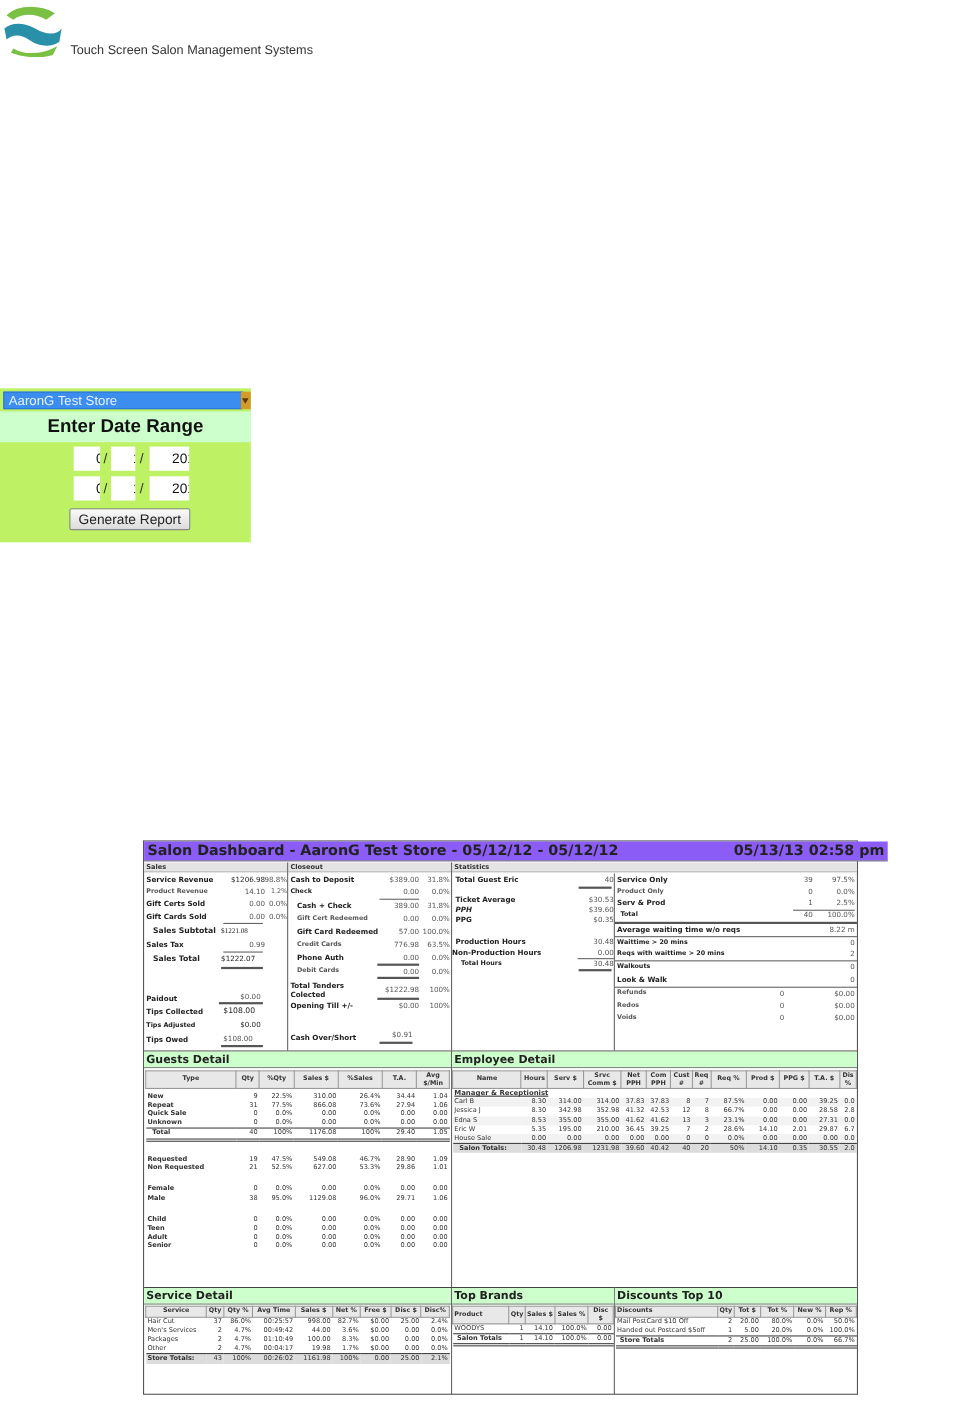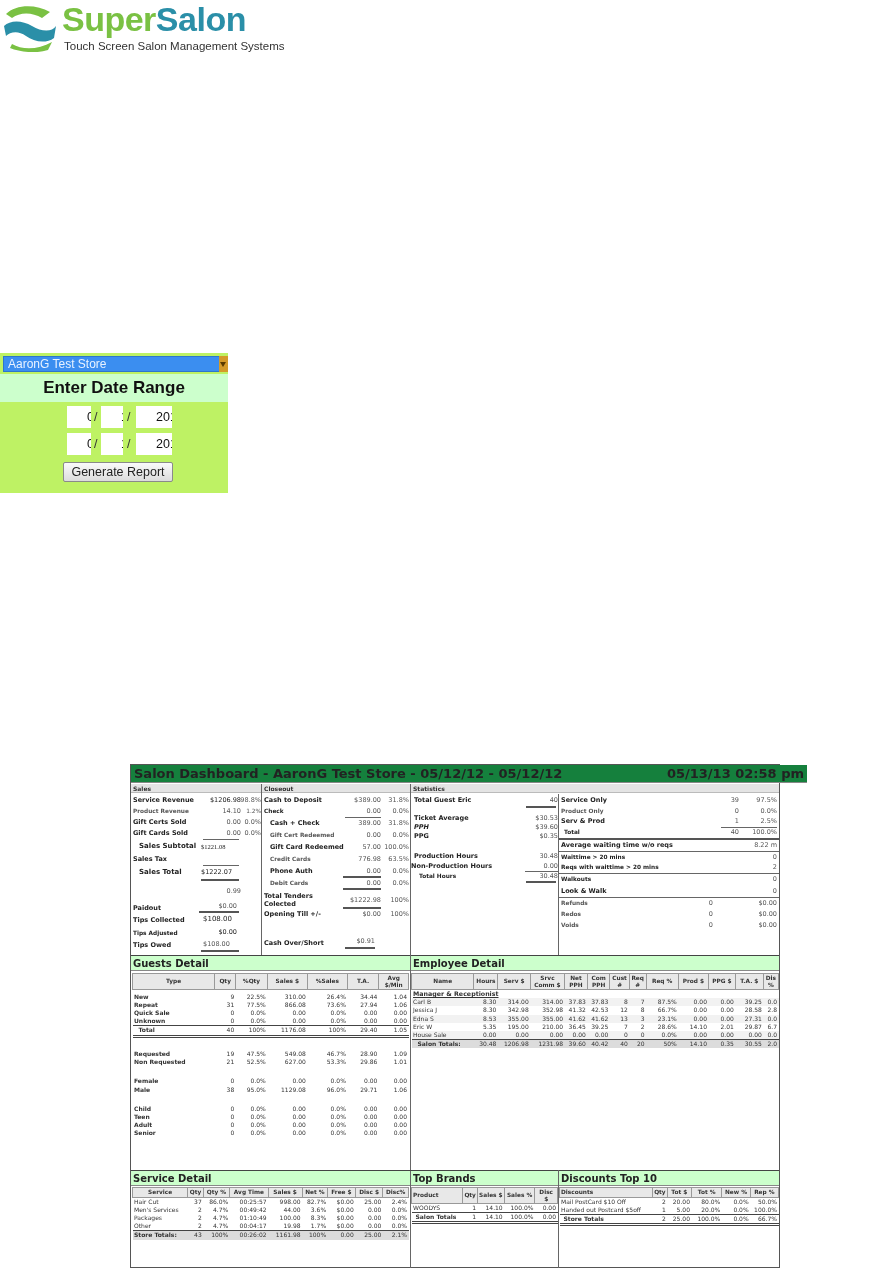--- a/index.html
+++ b/index.html
@@ -27,21 +27,21 @@
   .dfield.mm { left: 0; width: 24px; }
   .dfield.dd { left: 34px; width: 22px; }
   .dfield.yy { left: 69px; width: 36px; }
   .dsep { position: absolute; top: 0; color: #333; }
   .dsep.s1 { left: 27px; }
   .dsep.s2 { left: 60px; }
   .gen-btn { position: absolute; left: 63px; top: 109px; width: 110px; height: 20px; background: linear-gradient(#fafafa, #dcdcdc); border: 1px solid #8a8a8a; border-radius: 2px; font-family: "Liberation Sans", sans-serif; font-size: 12.5px; color: #222; text-align: center; line-height: 18px; }
 
   
   .dash { position: absolute; left: 130px; top: 764px; width: 650px; height: 504px; border: 1px solid #555; background: #fff; font-family: "DejaVu Sans", sans-serif; color: #222; }
-  .dash-head { position: absolute; left: 0; top: 0; width: 676px; height: 18px; background: #15803d; border-bottom: 1px solid #888; }
+  .dash-head { position: absolute; left: 0; top: 0; width: 676px; height: 18px; background: #8b5cf6; border-bottom: 1px solid #888; }
   .dash-title { position: absolute; left: 3px; top: 0; font-weight: bold; font-size: 13px; line-height: 18px; }
   .dash-time { position: absolute; right: 3px; top: 0; font-weight: bold; font-size: 13px; line-height: 18px; }
 
   .sec-label { position: absolute; height: 9px; background: #e4e4e4; border-bottom: 1px solid #bbb; font-size: 6px; font-weight: bold; line-height: 9px; padding-left: 2px; color: #333; }
   .vline { position: absolute; width: 1px; background: #666; }
   .hline { position: absolute; height: 1px; background: #666; }
   .uline { position: absolute; height: 2px; background: #555; }
 
   .t { position: absolute; font-size: 6.5px; line-height: 9px; white-space: nowrap; }
   .t.b { font-weight: bold; }
@@ -62,21 +62,20 @@
 </style>
 </head>
 <body>
 
 <div class="logo">
   <svg class="logo-mark" viewBox="0 0 56 48">
     <path d="M4 10 C14 0, 34 0, 48 8 L40 14 C30 8, 18 8, 10 14 Z" fill="#7ac143"></path>
     <path d="M2 22 C8 16, 20 16, 30 22 C40 28, 50 28, 54 22 L52 34 C44 40, 32 38, 24 32 C16 26, 8 28, 4 32 Z" fill="#2a8fa8"></path>
     <path d="M10 40 C20 46, 36 46, 50 38 L46 46 C34 50, 18 48, 8 44 Z" fill="#7ac143"></path>
   </svg>
-  <div class="logo-word"><span class="super">Super</span><span class="salon">Salon</span></div>
   <div class="logo-tag">Touch Screen Salon Management Systems</div>
 </div>
 
 <div class="panel">
   <div class="store-select">AaronG Test Store</div>
   <div class="store-select-arrow"></div>
   <div class="range-title">Enter Date Range</div>
   <div class="date-row r1">
     <input class="dfield mm" value="05" style="">
     <span class="dsep s1">/</span>
@@ -123,21 +122,21 @@
 
     <span class="t b" style="left:2px;top:64px;">Gift Cards Sold</span>
     <span class="t r gray" style="left:70px;top:64px;width:40px;">0.00</span>
     <span class="t r gray" style="left:108px;top:64px;width:22px;">0.0%</span>
     <div class="hline" style="left:72px;top:74px;width:36px;"></div>
 
     <span class="t b lg" style="left:8px;top:77px;">Sales Subtotal</span>
     <span class="t" style="left:70px;top:77px;font-family:Liberation Serif, serif;">$1221.08</span>
 
     <span class="t b" style="left:2px;top:90px;">Sales Tax</span>
-    <span class="t r gray" style="left:70px;top:90px;width:40px;margin-top:32px;">0.99</span>
+    <span class="t r gray" style="left:70px;top:90px;width:40px;">0.99</span>
     <div class="hline" style="left:72px;top:100px;width:36px;"></div>
 
     <span class="t b lg" style="left:8px;top:103px;">Sales Total</span>
     <span class="t" style="left:70px;top:103px;">$1222.07</span>
     <div class="uline" style="left:70px;top:114px;width:38px;"></div>
 
     <span class="t b" style="left:2px;top:139px;">Paidout</span>
     <span class="t r gray" style="left:70px;top:137px;width:36px;">$0.00</span>
     <div class="uline" style="left:68px;top:146px;width:40px;"></div>
 

